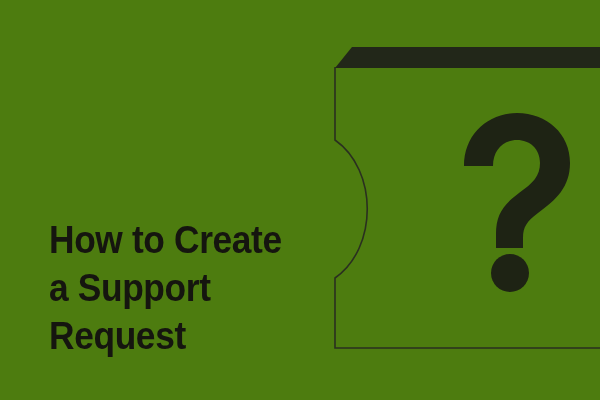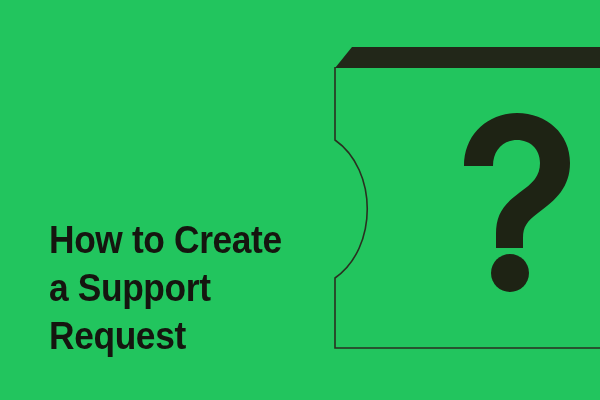--- a/index.html
+++ b/index.html
@@ -11,21 +11,21 @@
     width: 600px;
     height: 400px;
     overflow: hidden;
     font-family: "Liberation Sans", "DejaVu Sans", sans-serif;
   }
 
   #slide {
     position: relative;
     width: 600px;
     height: 400px;
-    background: #22c55e;
+    background: #4d7c0f;
     overflow: hidden;
   }
 
   
   #title-block {
     position: absolute;
     left: 49px;
     top: 216px;
     width: 280px;
   }

